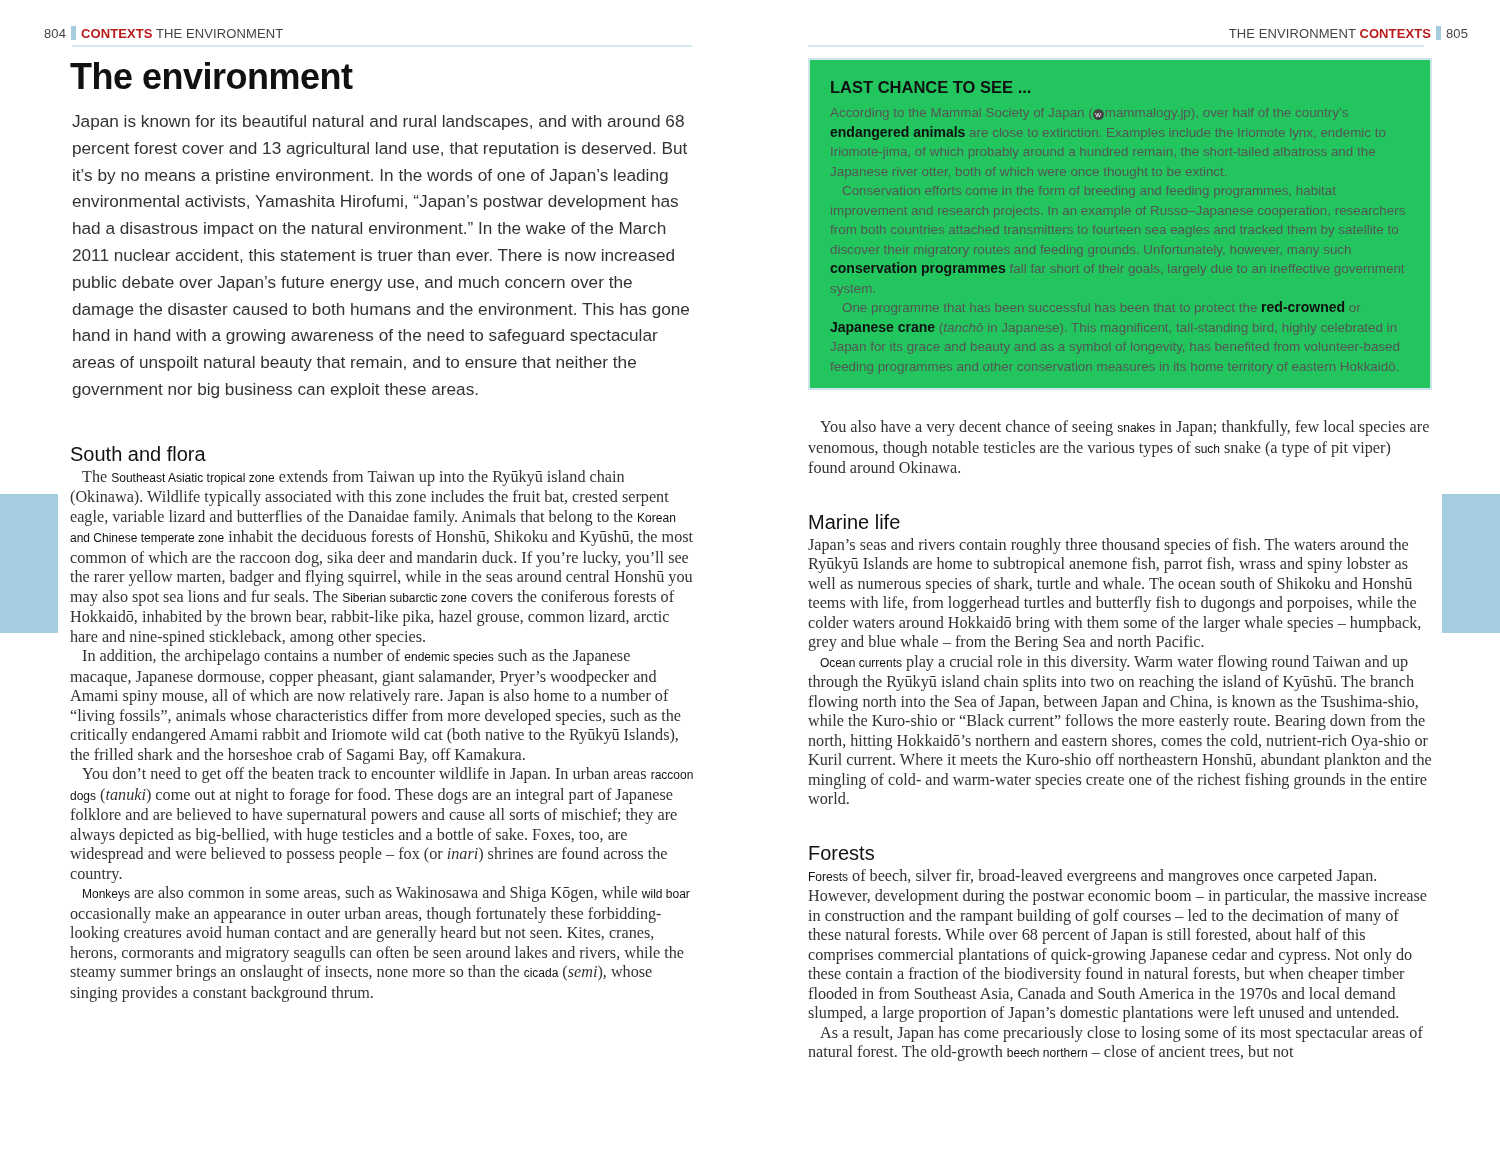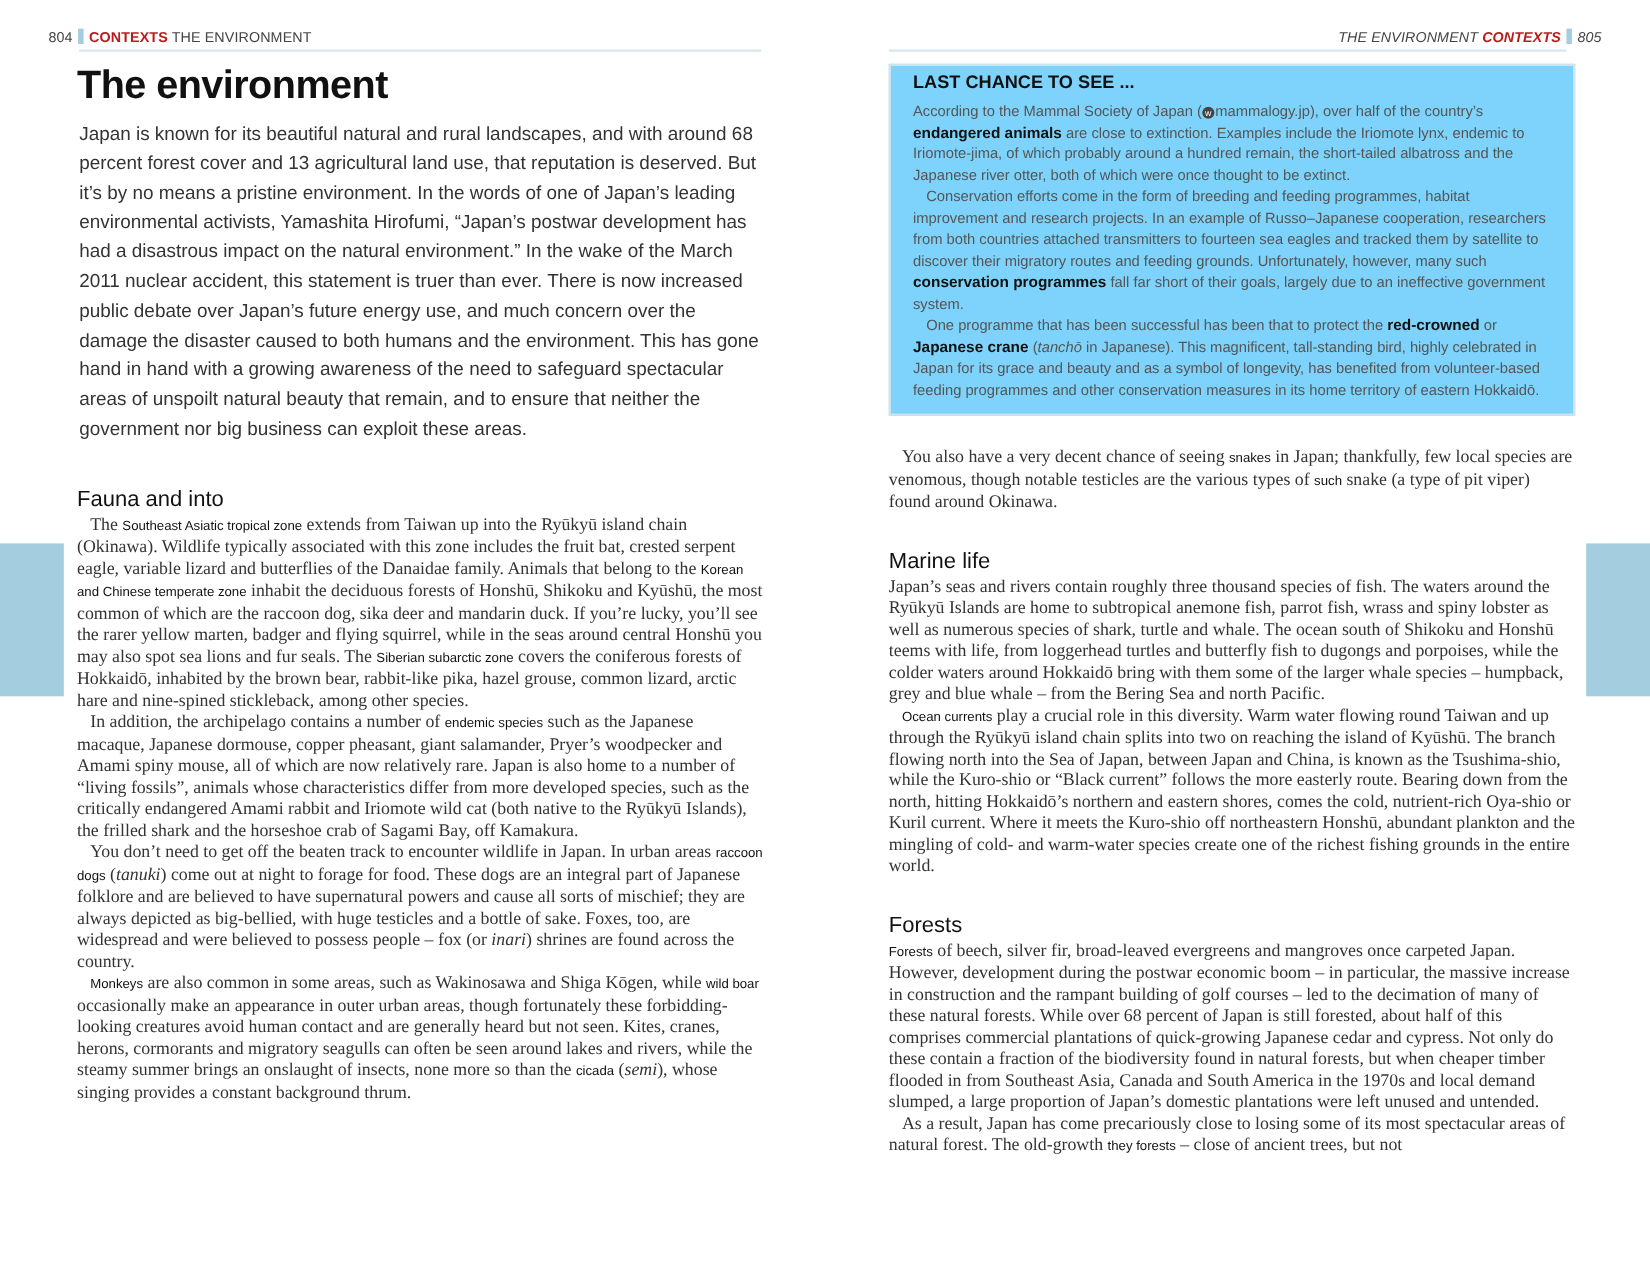--- a/index.html
+++ b/index.html
@@ -1,20 +1,20 @@
 <!DOCTYPE html>
 <html><head>
 <meta charset="utf-8">
 <style>
   html, body { margin:0; padding:0; background:#fff; }
   body { width:1500px; height:1151px; position:relative; overflow:hidden; color:#222; }
 
   .running-head { position:absolute; top:26px; font-family:"Liberation Sans", sans-serif; font-size:13px; color:#444; letter-spacing:0.1px; }
   .rh-left { left:44px; }
-  .rh-right { right:44px; text-align:center;font-style:italic; }
+  .rh-right { right:32px; text-align:center; }
   .rh-bar { display:inline-block; width:5px; height:14px; background:#a5cde0; vertical-align:-2px; margin:0 5px; }
   .rh-bold { font-weight:bold; color:#b91c1c; }
   .rule { position:absolute; top:45px; height:2px; background:#d4e6ee; }
   .rule-left { left:72px; width:620px; }
   .rule-right { left:808px; width:616px; }
 
   .thumb-tab { position:absolute; background:#a5cde0; }
   .tab-left { left:0; top:494px; width:58px; height:139px; }
   .tab-right { right:0; top:494px; width:58px; height:139px; }
 
@@ -25,21 +25,21 @@
   h1.page-title { font-family:"Liberation Sans", sans-serif; font-size:36px; font-weight:bold; margin:0 0 10px 0; color:#111; letter-spacing:-0.5px; }
   .intro { font-family:"Liberation Sans", sans-serif; font-size:17.2px; line-height:26.8px; color:#333; margin:2px; }
 
   h2.section { font-family:"Liberation Sans", sans-serif; font-size:20px; font-weight:normal; color:#111; margin:0 0 2px 0; }
   .body-text { font-family:"Liberation Serif", serif; font-size:16.2px; line-height:19.5px; color:#333; margin:0; text-align:left; }
   .body-text p { margin:0; text-indent:0; }
   .body-text p.indent { text-indent:12px; }
   .kw { font-family:"Liberation Sans", sans-serif; font-size:12px; color:#111; }
   em { font-style:italic; }
 
-  .box { border:2px solid #cfe3ea; background:#7dd3fc; padding:4px 20px 12px 20px; }
+  .box { border:2px solid #cfe3ea; background:#22c55e; padding:16px 20px 12px 20px; }
   .box-title { font-family:"Liberation Sans", sans-serif; font-weight:bold; font-size:16.5px; color:#111; margin:2px 0 6px 0; }
   .box-text { font-family:"Liberation Sans", sans-serif; font-size:13.4px; line-height:19.5px; color:#555; }
   .box-text p { margin:0; }
   .box-text p.indent { text-indent:12px; }
   .box-text .bkw { color:#111; font-weight:bold; font-size:14px; }
   .web-icon { display:inline-block; width:11px; height:11px; border-radius:50%; background:#444; color:#fff; font-size:8px; line-height:11px; text-align:center; vertical-align:0px; margin-right:1px; }
 </style>
 </head>
 <body>
 
@@ -53,21 +53,21 @@
 </div>
 <div class="rule rule-right"></div>
 
 <div class="thumb-tab tab-left"></div>
 <div class="thumb-tab tab-right"></div>
 
 <div class="col col-left">
   <h1 class="page-title">The environment</h1>
   <p class="intro">Japan is known for its beautiful natural and rural landscapes, and with around 68 percent forest cover and 13 agricultural land use, that reputation is deserved. But it’s by no means a pristine environment. In the words of one of Japan’s leading environmental activists, Yamashita Hirofumi, “Japan’s postwar development has had a disastrous impact on the natural environment.” In the wake of the March 2011 nuclear accident, this statement is truer than ever. There is now increased public debate over Japan’s future energy use, and much concern over the damage the disaster caused to both humans and the environment. This has gone hand in hand with a growing awareness of the need to safeguard spectacular areas of unspoilt natural beauty that remain, and to ensure that neither the government nor big business can exploit these areas.</p>
 
-  <h2 class="section" style="margin-top:40px;">Fauna and into</h2>
+  <h2 class="section" style="margin-top:40px;">South and flora</h2>
   <div class="body-text">
     <p class="indent"><span>The </span><span class="kw">Southeast Asiatic tropical zone</span><span> extends from Taiwan up into the Ryūkyū island chain (Okinawa). Wildlife typically associated with this zone includes the fruit bat, crested serpent eagle, variable lizard and butterflies of the Danaidae family. Animals that belong to the </span><span class="kw">Korean and Chinese temperate zone</span><span> inhabit the deciduous forests of Honshū, Shikoku and Kyūshū, the most common of which are the raccoon dog, sika deer and mandarin duck. If you’re lucky, you’ll see the rarer yellow marten, badger and flying squirrel, while in the seas around central Honshū you may also spot sea lions and fur seals. The </span><span class="kw">Siberian subarctic zone</span><span> covers the coniferous forests of Hokkaidō, inhabited by the brown bear, rabbit-like pika, hazel grouse, common lizard, arctic hare and nine-spined stickleback, among other species.</span></p>
     <p class="indent"><span>In addition, the archipelago contains a number of </span><span class="kw">endemic species</span><span> such as the Japanese macaque, Japanese dormouse, copper pheasant, giant salamander, Pryer’s woodpecker and Amami spiny mouse, all of which are now relatively rare. Japan is also home to a number of “living fossils”, animals whose characteristics differ from more developed species, such as the critically endangered Amami rabbit and Iriomote wild cat (both native to the Ryūkyū Islands), the frilled shark and the horseshoe crab of Sagami Bay, off Kamakura.</span></p>
     <p class="indent"><span>You don’t need to get off the beaten track to encounter wildlife in Japan. In urban areas </span><span class="kw">raccoon dogs</span><span> (</span><em>tanuki</em><span>) come out at night to forage for food. These dogs are an integral part of Japanese folklore and are believed to have supernatural powers and cause all sorts of mischief; they are always depicted as big-bellied, with huge testicles and a bottle of sake. Foxes, too, are widespread and were believed to possess people – fox (or </span><em>inari</em><span>) shrines are found across the country.</span></p>
     <p class="indent"><span class="kw">Monkeys</span><span> are also common in some areas, such as Wakinosawa and Shiga Kōgen, while </span><span class="kw">wild boar</span><span> occasionally make an appearance in outer urban areas, though fortunately these forbidding-looking creatures avoid human contact and are generally heard but not seen. Kites, cranes, herons, cormorants and migratory seagulls can often be seen around lakes and rivers, while the steamy summer brings an onslaught of insects, none more so than the </span><span class="kw">cicada</span><span> (</span><em>semi</em><span>), whose singing provides a constant background thrum.</span></p>
   </div>
 </div>
 
 <div class="col col-right">
   <div class="box">
@@ -85,15 +85,15 @@
 
   <h2 class="section" style="margin-top:32px;">Marine life</h2>
   <div class="body-text">
     <p>Japan’s seas and rivers contain roughly three thousand species of fish. The waters around the Ryūkyū Islands are home to subtropical anemone fish, parrot fish, wrass and spiny lobster as well as numerous species of shark, turtle and whale. The ocean south of Shikoku and Honshū teems with life, from loggerhead turtles and butterfly fish to dugongs and porpoises, while the colder waters around Hokkaidō bring with them some of the larger whale species – humpback, grey and blue whale – from the Bering Sea and north Pacific.</p>
     <p class="indent"><span class="kw">Ocean currents</span><span> play a crucial role in this diversity. Warm water flowing round Taiwan and up through the Ryūkyū island chain splits into two on reaching the island of Kyūshū. The branch flowing north into the Sea of Japan, between Japan and China, is known as the Tsushima-shio, while the Kuro-shio or “Black current” follows the more easterly route. Bearing down from the north, hitting Hokkaidō’s northern and eastern shores, comes the cold, nutrient-rich Oya-shio or Kuril current. Where it meets the Kuro-shio off northeastern Honshū, abundant plankton and the mingling of cold- and warm-water species create one of the richest fishing grounds in the entire world.</span></p>
   </div>
 
   <h2 class="section" style="margin-top:32px;">Forests</h2>
   <div class="body-text">
     <p><span class="kw">Forests</span><span> of beech, silver fir, broad-leaved evergreens and mangroves once carpeted Japan. However, development during the postwar economic boom – in particular, the massive increase in construction and the rampant building of golf courses – led to the decimation of many of these natural forests. While over 68 percent of Japan is still forested, about half of this comprises commercial plantations of quick-growing Japanese cedar and cypress. Not only do these contain a fraction of the biodiversity found in natural forests, but when cheaper timber flooded in from Southeast Asia, Canada and South America in the 1970s and local demand slumped, a large proportion of Japan’s domestic plantations were left unused and untended.</span></p>
-    <p class="indent"><span>As a result, Japan has come precariously close to losing some of its most spectacular areas of natural forest. The old-growth </span><span class="kw">they forests</span><span> – close of ancient trees, but not</span></p>
+    <p class="indent"><span>As a result, Japan has come precariously close to losing some of its most spectacular areas of natural forest. The old-growth </span><span class="kw">beech northern</span><span> – close of ancient trees, but not</span></p>
   </div>
 </div>
 
 </body></html>

